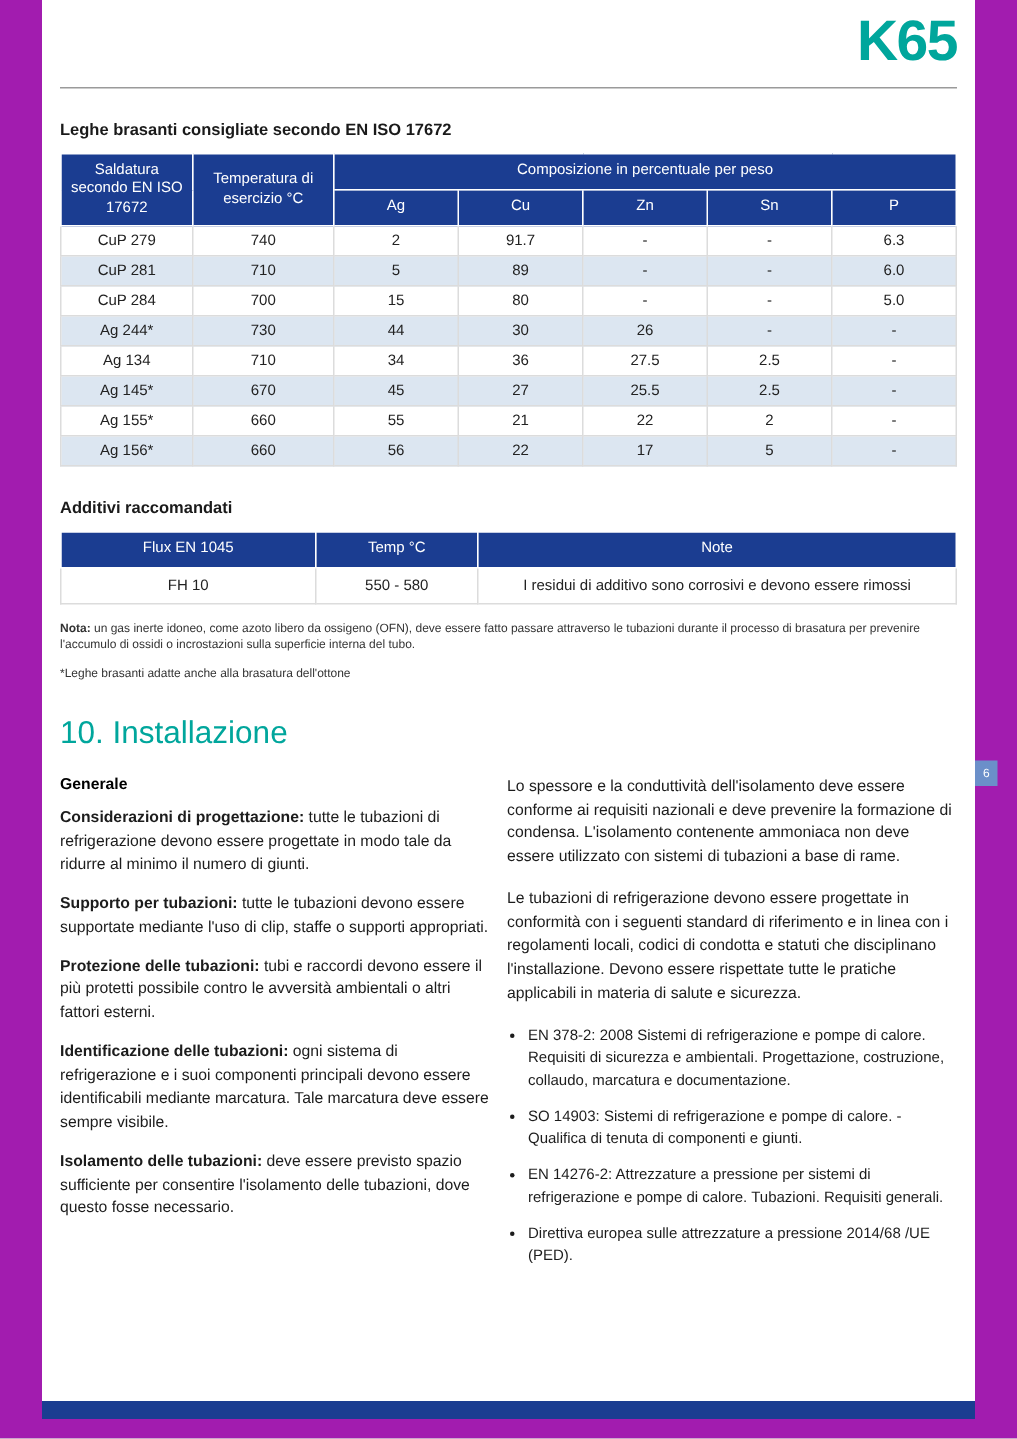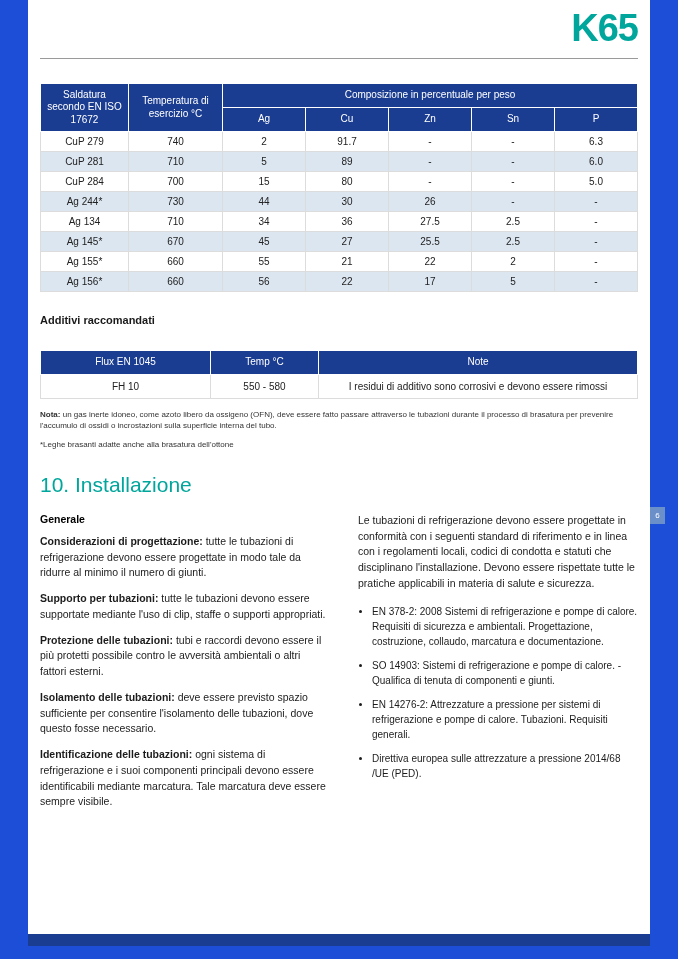--- a/index.html
+++ b/index.html
@@ -1,40 +1,40 @@
 <!DOCTYPE html>
 <html><head>
 <meta charset="utf-8">
 <style>
   * { margin:0; padding:0; box-sizing:border-box; }
   html,body { background:#cacaca; font-family:"Liberation Sans", sans-serif; }
-  .canvas { position:relative; width:678px; height:959px; background:#1d4ed8; margin:0 auto; overflow:hidden;padding-left:16px; }
+  .canvas { position:relative; width:678px; height:959px; background:#a21caf; margin:0 auto; overflow:hidden;padding-left:16px; }
   .page { position:absolute; left:28px; top:0; width:622px; height:946px; background:#ffffff; padding:0 12px; }
 
   
   .logo { text-align:right; color:#00a69c; font-size:38px; font-weight:bold; letter-spacing:-1px; padding-top:8px; line-height:1.1; }
   .header-rule { border:none; border-top:1px solid #9a9a9a; margin-top:8px; }
 
   
   .sec-title { font-size:11px; font-weight:bold; color:#1a1a1a; margin-top:22px; }
 
   
-  .tbl { width:100%; border-collapse:collapse; margin-top:24px; font-size:10px; table-layout:fixed; }
+  .tbl { width:100%; border-collapse:collapse; margin-top:9px; font-size:10px; table-layout:fixed; }
   .tbl th { background:#1b3d91; color:#ffffff; font-weight:normal; border:1px solid #ffffff; padding:5px 3px; text-align:center; vertical-align:middle; line-height:1.25; }
   .tbl td { border:1px solid #dcdcdc; text-align:center; vertical-align:middle; padding:3px 2px; color:#222222; line-height:1.3; }
   .alloy tbody tr:nth-child(even) td { background:#dce6f1; }
   .additives td { padding:5px 2px; }
 
   
   .note { font-size:8px; color:#333333; line-height:1.45; margin-top:10px; }
   .footnote { font-size:8px; color:#333333; margin-top:8px; }
 
   
   .install-title { color:#00a69c; font-size:21px; font-weight:normal; margin-top:24px; }
-  .columns { display:flex; gap:32px; margin-top:16px;justify-content:space-between; }
+  .columns { display:flex; gap:12px; margin-top:16px;justify-content:space-between; }
   .col-left { width:286px; flex:none; }
   .col-right { flex:1; min-width:0; }
   .col-heading { font-size:10.5px; font-weight:bold; margin-bottom:9px; }
   .columns p { font-size:10.5px; line-height:1.5; color:#1c1c1c; margin:0 0 10px 0; }
   .col-right p { margin-bottom:12px; }
   .std-list { margin:0 0 0 14px; padding:0; }
   .std-list li { font-size:10px; line-height:1.5; color:#1c1c1c; margin-bottom:9px; }
 
   
   .page-tab { position:absolute; left:650px; top:507px; width:15px; height:17px; background:#6b8fc9; color:#ffffff; font-size:8px; display:flex; align-items:center; justify-content:center; }
@@ -44,20 +44,21 @@
 </style>
 </head>
 <body>
 
 <div class="canvas">
   <div class="page">
 
     <div class="logo">K65</div>
     <hr class="header-rule">
 
+    <h3 class="sec-title">Leghe brasanti consigliate secondo EN ISO 17672</h3>
 
     <table class="tbl alloy">
       <colgroup>
         <col style="width:88px">
           <col style="width:94px">
           <col>
           <col>
           <col>
           <col>
           <col>
@@ -181,26 +182,27 @@
 
     <h2 class="install-title">10. Installazione</h2>
 
     <div class="columns">
       <div class="col-left">
         <div class="col-heading">Generale</div>
         <div>
             <p><strong>Considerazioni di progettazione:</strong> tutte le tubazioni di refrigerazione devono essere progettate in modo tale da ridurre al minimo il numero di giunti.</p>
             <p><strong>Supporto per tubazioni:</strong> tutte le tubazioni devono essere supportate mediante l'uso di clip, staffe o supporti appropriati.</p>
             <p><strong>Protezione delle tubazioni:</strong> tubi e raccordi devono essere il più protetti possibile contro le avversità ambientali o altri fattori esterni.</p>
+            <p><strong>Identificazione delle tubazioni:</strong> ogni sistema di refrigerazione e i suoi componenti principali devono essere identificabili mediante marcatura. Tale marcatura deve essere sempre visibile.</p>
             <p><strong>Isolamento delle tubazioni:</strong> deve essere previsto spazio sufficiente per consentire l'isolamento delle tubazioni, dove questo fosse necessario.</p>
-            <p><strong>Identificazione delle tubazioni:</strong> ogni sistema di refrigerazione e i suoi componenti principali devono essere identificabili mediante marcatura. Tale marcatura deve essere sempre visibile.</p>
           </div>
       </div>
       <div class="col-right">
         <div>
+            <p>Lo spessore e la conduttività dell'isolamento deve essere conforme ai requisiti nazionali e deve prevenire la formazione di condensa. L'isolamento contenente ammoniaca non deve essere utilizzato con sistemi di tubazioni a base di rame.</p>
             <p>Le tubazioni di refrigerazione devono essere progettate in conformità con i seguenti standard di riferimento e in linea con i regolamenti locali, codici di condotta e statuti che disciplinano l'installazione. Devono essere rispettate tutte le pratiche applicabili in materia di salute e sicurezza.</p>
           </div>
         <ul class="std-list">
             <li>EN 378-2: 2008 Sistemi di refrigerazione e pompe di calore. Requisiti di sicurezza e ambientali. Progettazione, costruzione, collaudo, marcatura e documentazione.</li>
             <li>SO 14903: Sistemi di refrigerazione e pompe di calore. - Qualifica di tenuta di componenti e giunti.</li>
             <li>EN 14276-2: Attrezzature a pressione per sistemi di refrigerazione e pompe di calore. Tubazioni. Requisiti generali.</li>
             <li>Direttiva europea sulle attrezzature a pressione 2014/68 /UE (PED).</li>
           </ul>
       </div>
     </div>

